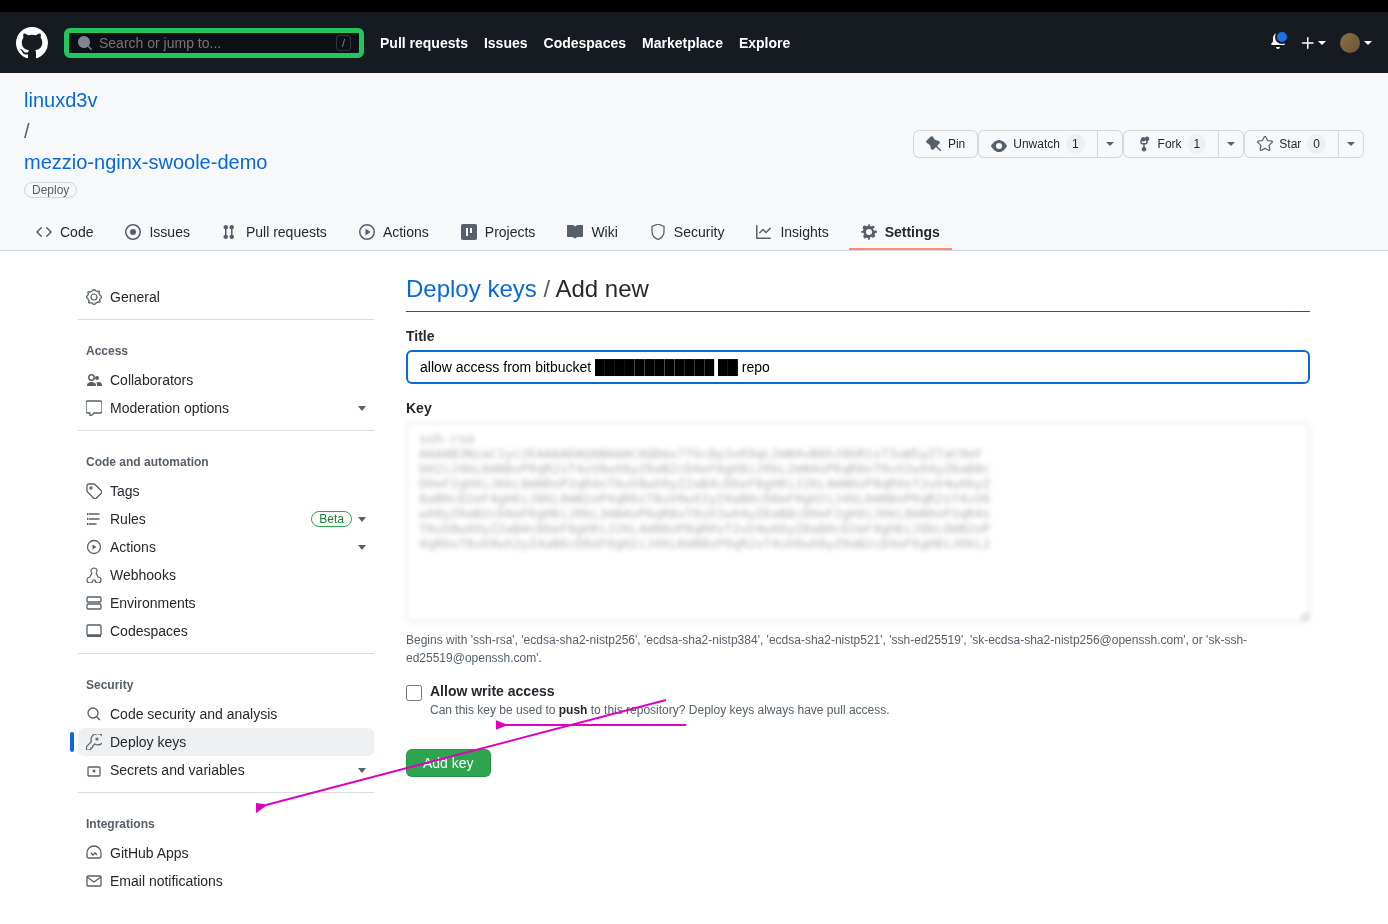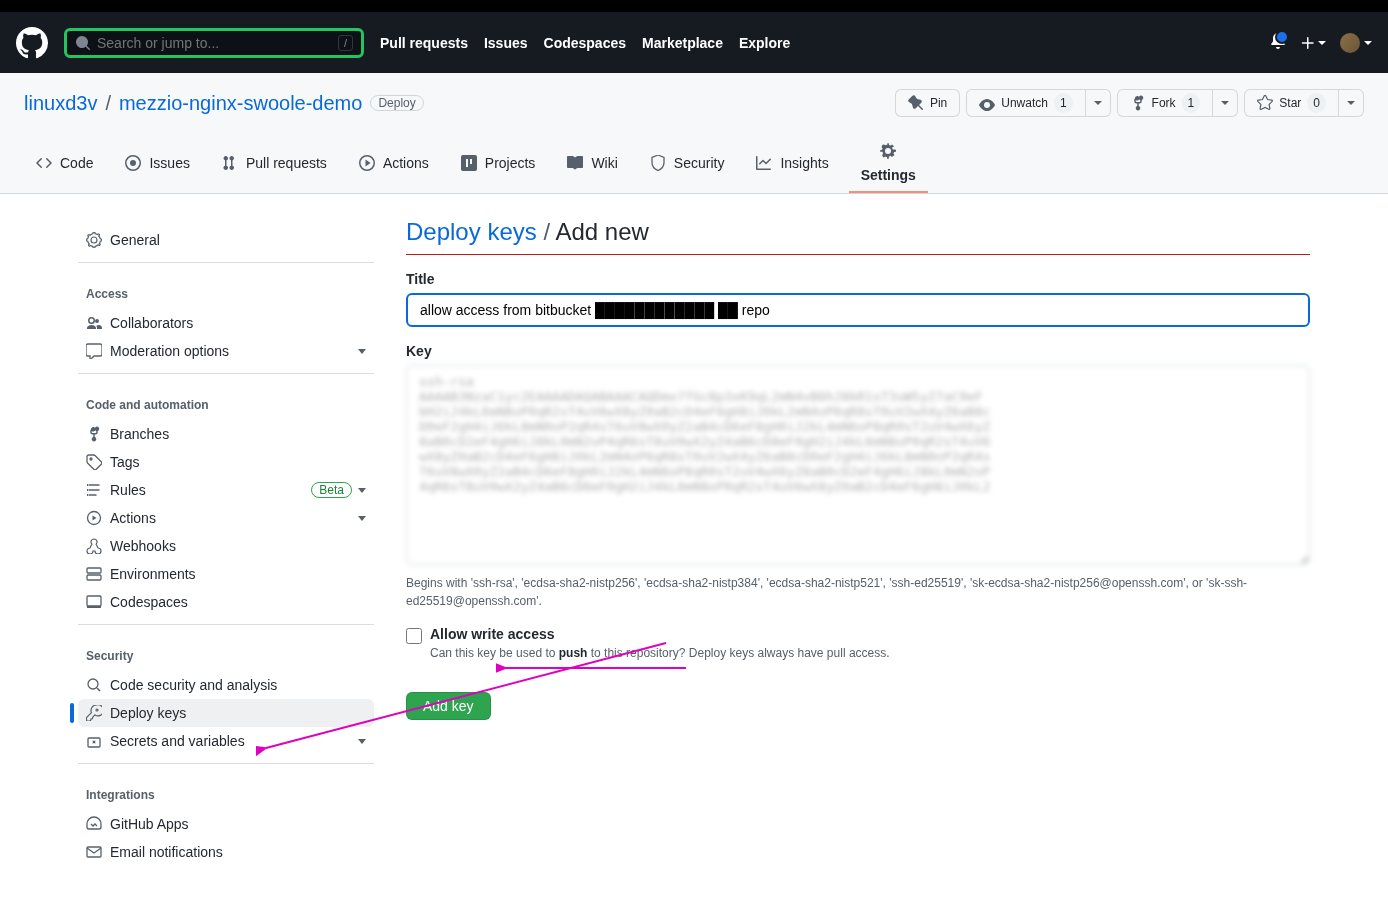--- a/index.html
+++ b/index.html
@@ -3,51 +3,51 @@
 <meta charset="utf-8">
 <style>
 * { box-sizing: border-box; margin: 0; padding: 0; }
 body { font-family: -apple-system, BlinkMacSystemFont, "Segoe UI", Helvetica, Arial, sans-serif; font-size: 14px; color: #24292f; background: #fff; }
 a { text-decoration: none; }
 
 .topbar { background: #000; height: 12px; }
 
 .header { background: #161b22; height: 61px; display: flex; align-items: center; padding: 0 16px; color: #fff; }
 .logo { width: 32px; height: 32px; fill: #fff; margin-right: 16px; }
-.search-wrap { display: flex; align-items: center; background: #0d1117; border: 3px solid #22c55e; border-radius: 6px; height: 30px; padding: 0 8px; width: 300px; }
+.search-wrap { display: flex; align-items: center; background: #0d1117; border: 5px solid #22c55e; border-radius: 6px; height: 30px; padding: 0 8px; width: 300px; }
 .search-wrap svg { fill: #7d8590; width: 16px; height: 16px; margin-right: 6px; }
 .search-wrap input { background: none; border: none; color: #7d8590; font-size: 14px; flex: 1; outline: none; }
 .search-kbd { border: 1px solid #30363d; border-radius: 3px; padding: 1px 5px; font-size: 11px; color: #7d8590; }
 .header-nav { display: flex; gap: 16px; margin-left: 16px; }
 .header-nav a { color: #fff; font-weight: 600; font-size: 14px; }
 .header-right { margin-left: auto; display: flex; align-items: center; gap: 14px; }
 .header-right svg { fill: #fff; width: 16px; height: 16px; }
 .notif-dot { position: relative; }
 .notif-dot::after { content: ""; position: absolute; top: -3px; right: -3px; width: 10px; height: 10px; background: #1f6feb; border-radius: 50%; border: 2px solid #161b22; }
 .avatar { width: 20px; height: 20px; border-radius: 50%; background: linear-gradient(135deg, #8b6f47, #6b5637); }
 .plus-caret { display: flex; align-items: center; gap: 2px; color: #fff; }
 .caret-down { width: 0; height: 0; border-left: 4px solid transparent; border-right: 4px solid transparent; border-top: 4px solid currentColor; }
 
 .repo-head { padding: 16px 24px 0; border-bottom: 1px solid #d0d7de; background: #f6f8fa; }
 .repo-head-top { display: flex; align-items: center; justify-content: space-between; }
-.repo-title { display: flex; align-items: center; gap: 8px; font-size: 20px; }
+.repo-title { display: flex; align-items: flex-start; gap: 8px; font-size: 20px; flex-direction: column; }
 .repo-title a { color: #0969da; }
 .repo-title .sep { color: #57606a; }
 .badge { border: 1px solid #d0d7de; border-radius: 2em; padding: 0 7px; font-size: 12px; color: #57606a; font-weight: 500; }
-.repo-actions { display: flex; gap: 6px; }
+.repo-actions { display: flex; gap: 0; }
 .btn { display: inline-flex; align-items: center; gap: 6px; background: #f6f8fa; border: 1px solid rgba(27,31,36,0.15); border-radius: 6px; padding: 3px 12px; font-size: 12px; color: #24292f; font-weight: 500; line-height: 20px; }
 .btn svg { width: 16px; height: 16px; fill: #57606a; }
 .btn .count { background: #eef1f4; color: #24292f; border-radius: 2em; padding: 0 6px; font-size: 12px; }
 .btn-split-caret { border: 1px solid rgba(27,31,36,0.15); border-left: 0; border-radius: 0 6px 6px 0; background: #f6f8fa; padding: 3px 8px; display: inline-flex; align-items: center; }
 .btn-split-caret .caret-down { border-top-color: #57606a; }
 
 .repo-tabs { display: flex; gap: 8px; margin-top: 18px; }
 .repo-tab { display: inline-flex; align-items: center; gap: 8px; padding: 8px 12px; color: #24292f; font-size: 14px; border-bottom: 2px solid transparent; }
 .repo-tab svg { width: 16px; height: 16px; fill: #57606a; }
-.repo-tab.active { border-bottom-color: #fd8c73; font-weight: 600; flex-direction: column; }
+.repo-tab.active { border-bottom-color: #fd8c73; font-weight: 600; }
 
 .main { display: flex; padding: 24px; gap: 32px; max-width: 1280px; margin: 0 auto; justify-content: space-between; }
 .sidebar { width: 296px; flex-shrink: 0; }
 .side-section { border-bottom: 1px solid #d8dee4; padding: 8px 0; }
 .side-heading { font-size: 12px; font-weight: 600; color: #57606a; padding: 16px 8px 8px; }
 .side-item { display: flex; align-items: center; gap: 8px; padding: 6px 8px; border-radius: 6px; color: #24292f; position: relative; }
 .side-item svg { width: 16px; height: 16px; fill: #57606a; }
 .side-item.active { background: #eef0f2; }
 .side-item.active::before { content: ""; position: absolute; left: -8px; top: 4px; bottom: 4px; width: 4px; background: #0969da; border-radius: 2px; }
 .side-right { margin-left: auto; display: flex; align-items: center; gap: 6px; }
@@ -250,26 +250,20 @@
           <span>Moderation options</span>
           <span class="side-right">
             <span class="chev"></span>
           </span>
         </a>
     </div>
     <div class="side-section">
       <div class="side-heading">Code and automation</div>
       <a class="side-item">
           <svg viewBox="0 0 16 16">
-            <path d="M5 3.25a2.25 2.25 0 11.75 1.681v1.319a.75.75 0 00.75.75h3a.75.75 0 00.75-.75V4.931a2.25 2.25 0 111.5 0v1.319A2.25 2.25 0 019.5 8.5h-.75v2.569a2.25 2.25 0 11-1.5 0V8.5H6.5a2.25 2.25 0 01-2.25-2.25V4.931A2.25 2.25 0 015 3.25z"></path>
-          </svg>
-          <span>Branches</span>
-        </a>
-      <a class="side-item">
-          <svg viewBox="0 0 16 16">
             <path d="M1 7.775V2.75C1 1.784 1.784 1 2.75 1h5.025c.464 0 .91.184 1.238.513l6.25 6.25a1.75 1.75 0 010 2.474l-5.026 5.026a1.75 1.75 0 01-2.474 0l-6.25-6.25A1.75 1.75 0 011 7.775zM5 6a1 1 0 100-2 1 1 0 000 2z" fill="none" stroke="#57606a" stroke-width="1.3"></path>
           </svg>
           <span>Tags</span>
         </a>
       <a class="side-item">
           <svg viewBox="0 0 16 16">
             <path d="M3 3h10M3 8h10M3 13h7" stroke="#57606a" stroke-width="1.5" stroke-linecap="round"></path>
             <path d="M1 2h1v2H1zM1 7h1v2H1zM1 12h1v2H1z" fill="#57606a"></path>
           </svg>
           <span>Rules</span>

